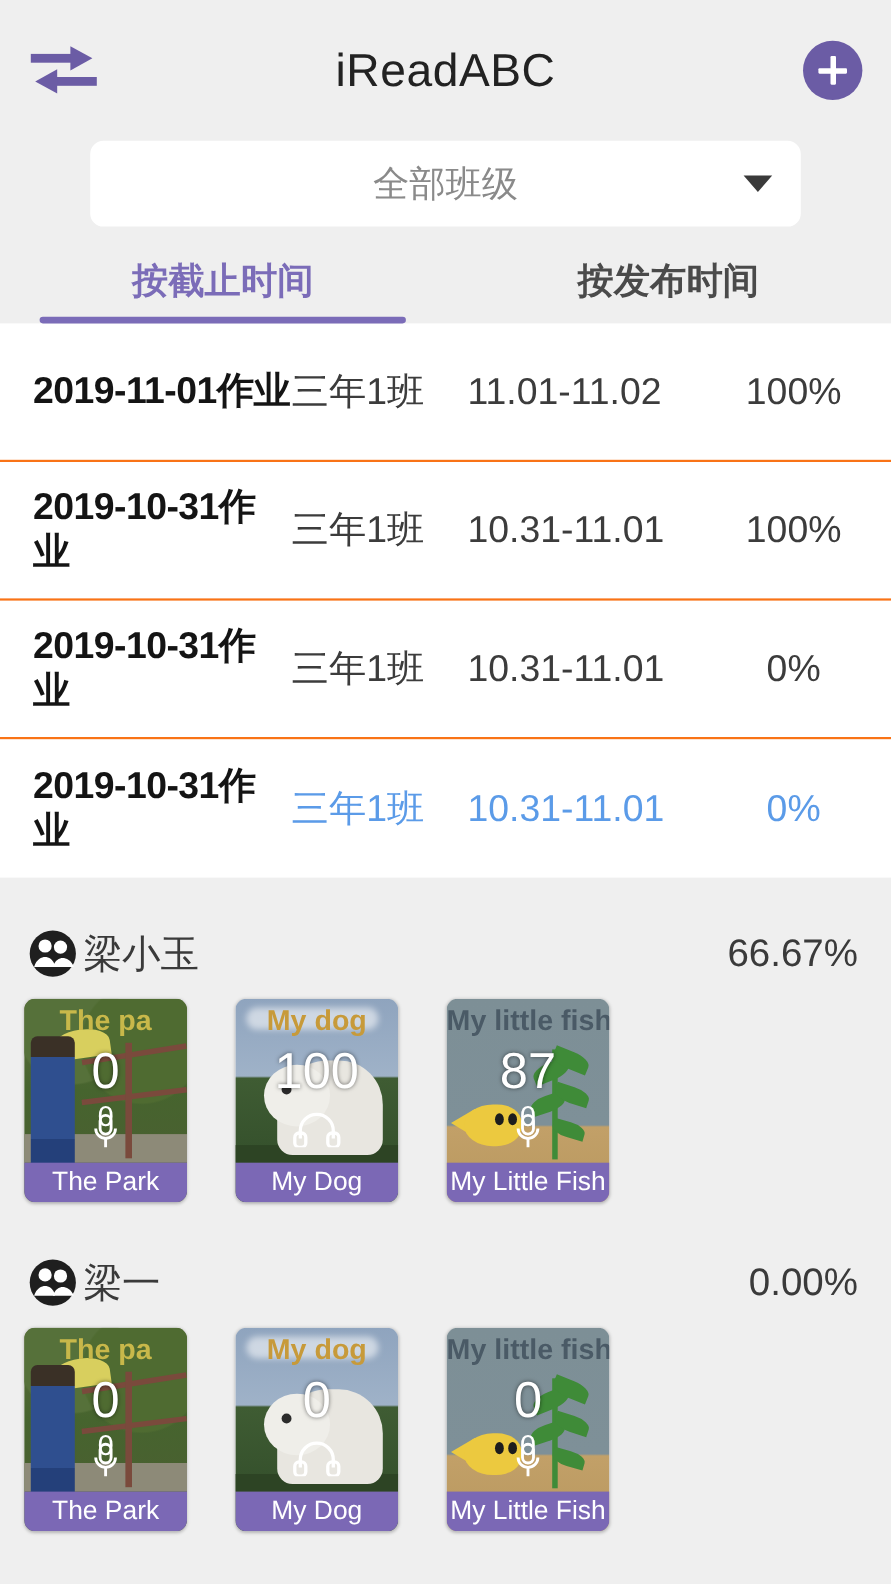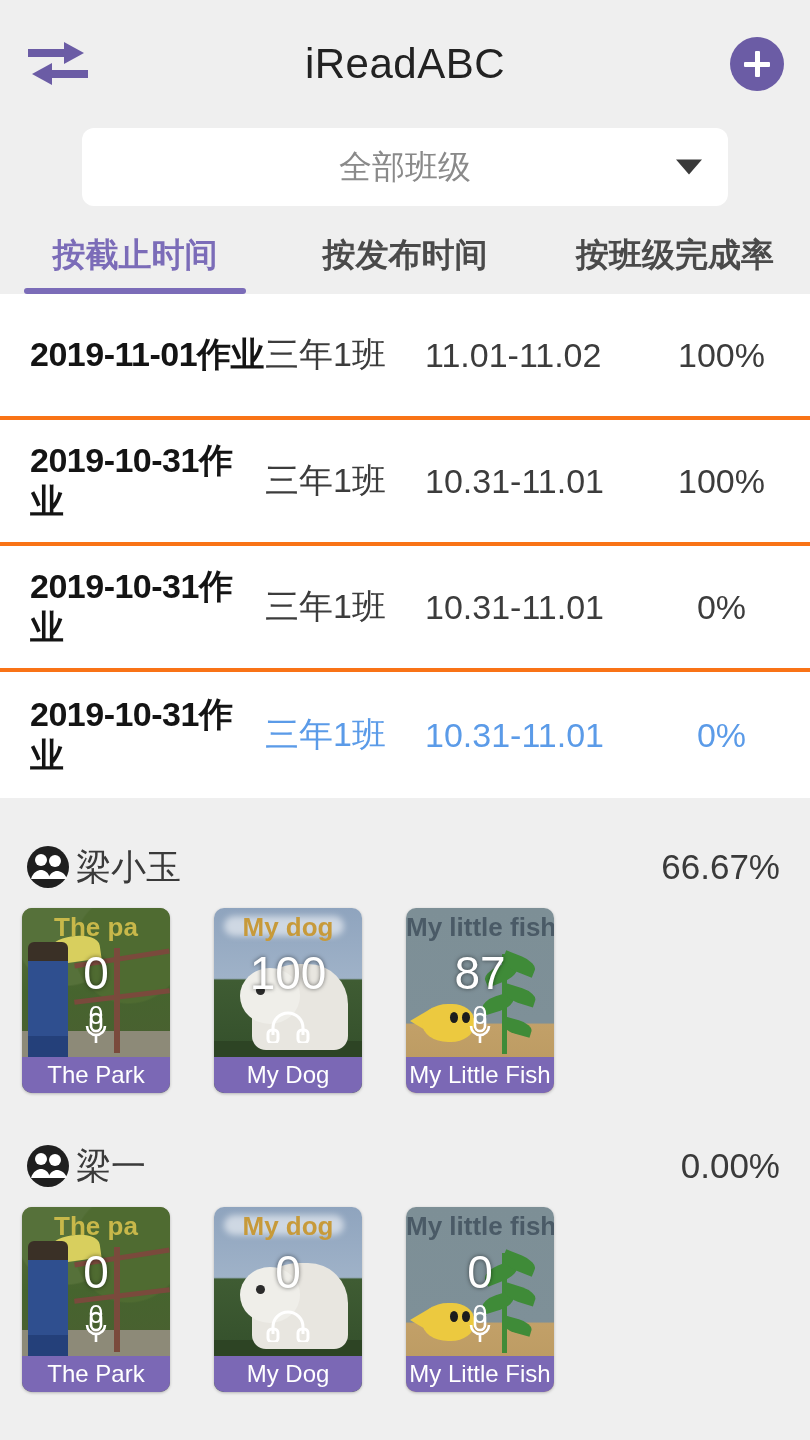--- a/index.html
+++ b/index.html
@@ -63,21 +63,21 @@
   .tab.active::after {
     content: ""; position: absolute; left: 9%; right: 9%; bottom: 0;
     height: 6px; background: #7b6cb8; border-radius: 3px;
   }
 
   
   .list { background: #fff; }
   .row {
     display: flex; align-items: center;
     height: 126px; padding: 0 30px;
-    border-bottom: 4px solid #f97316;
+    border-bottom: 2px solid #f97316;
     cursor: pointer;
   }
   .row .title {
     width: 235px; flex: 0 0 235px;
     font-size: 34px; font-weight: 700; color: #141414;
     line-height: 1.22; letter-spacing: -0.5px;
   }
   .row .klass { flex: 0 0 160px; font-size: 34px; color: #3c3c3c; }
   .row .range  { flex: 0 0 210px; font-size: 34px; color: #3c3c3c; }
   .row .pct    { flex: 1; font-size: 34px; color: #3c3c3c; text-align: center; padding-left: 28px; }
@@ -185,21 +185,20 @@
   <div class="select-wrap">
     <div class="class-select">
       <span class="label">全部班级</span>
       <span class="caret"></span>
     </div>
   </div>
 
   <div class="tabs">
     <div class="tab active">按截止时间</div>
     <div class="tab">按发布时间</div>
-    <div class="tab">按班级完成率</div>
   </div>
 
   <div class="list">
     <div class="row">
       <div class="title">2019-11-01作业</div>
       <div class="klass">三年1班</div>
       <div class="range">11.01-11.02</div>
       <div class="pct">100%</div>
     </div>
     <div class="row">

